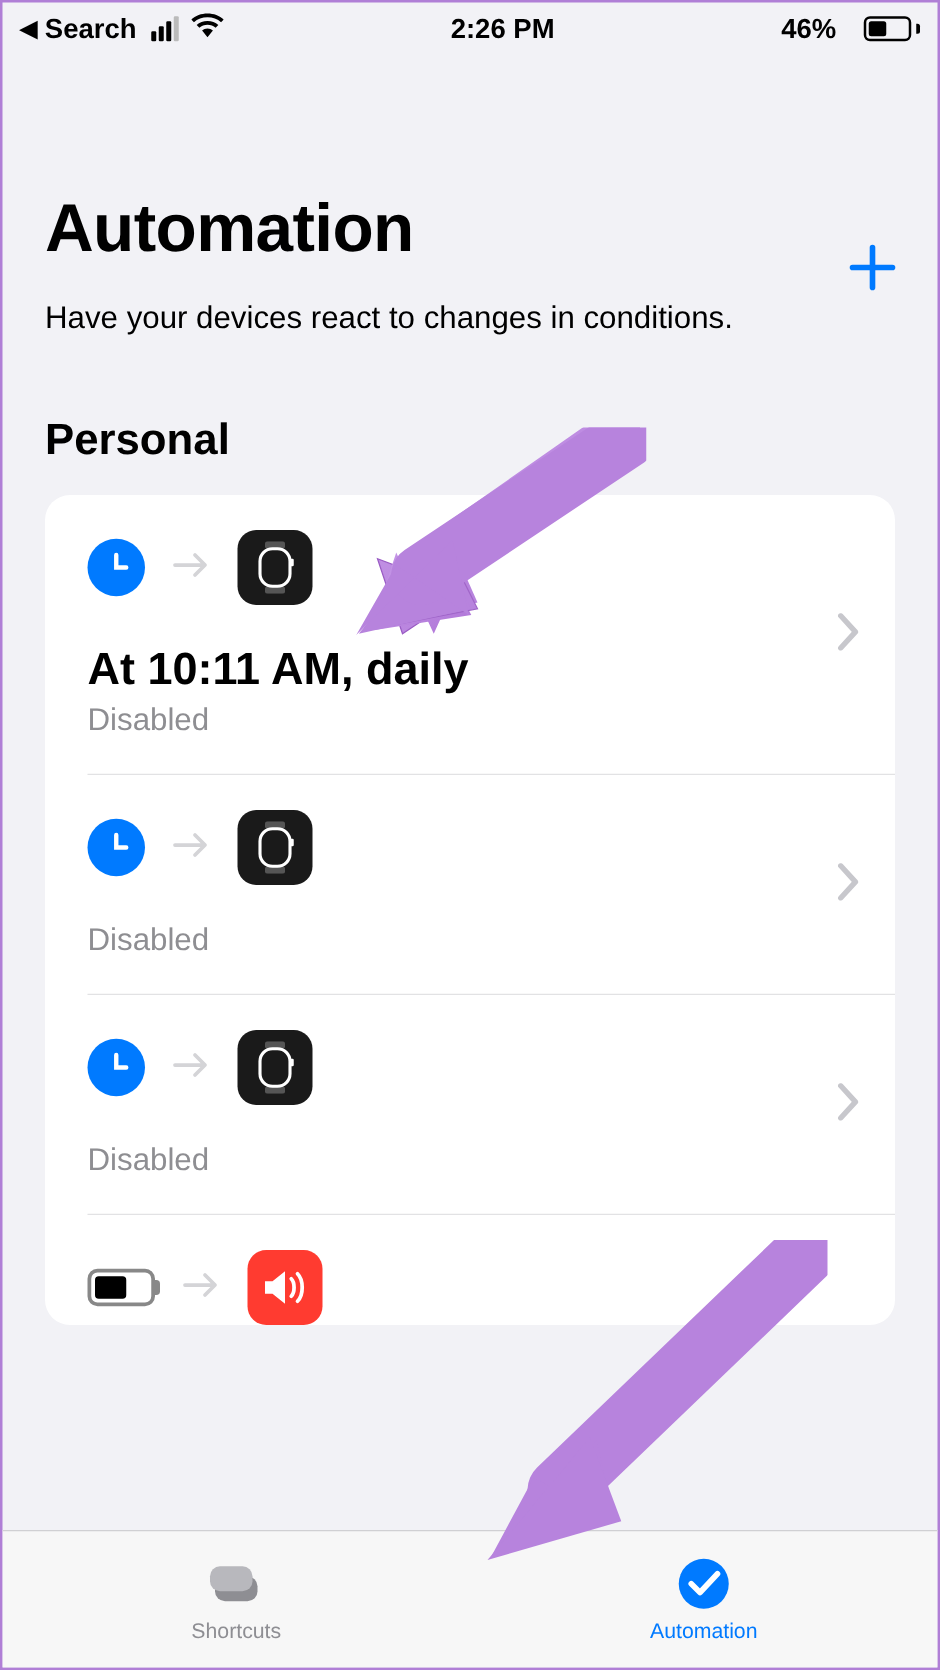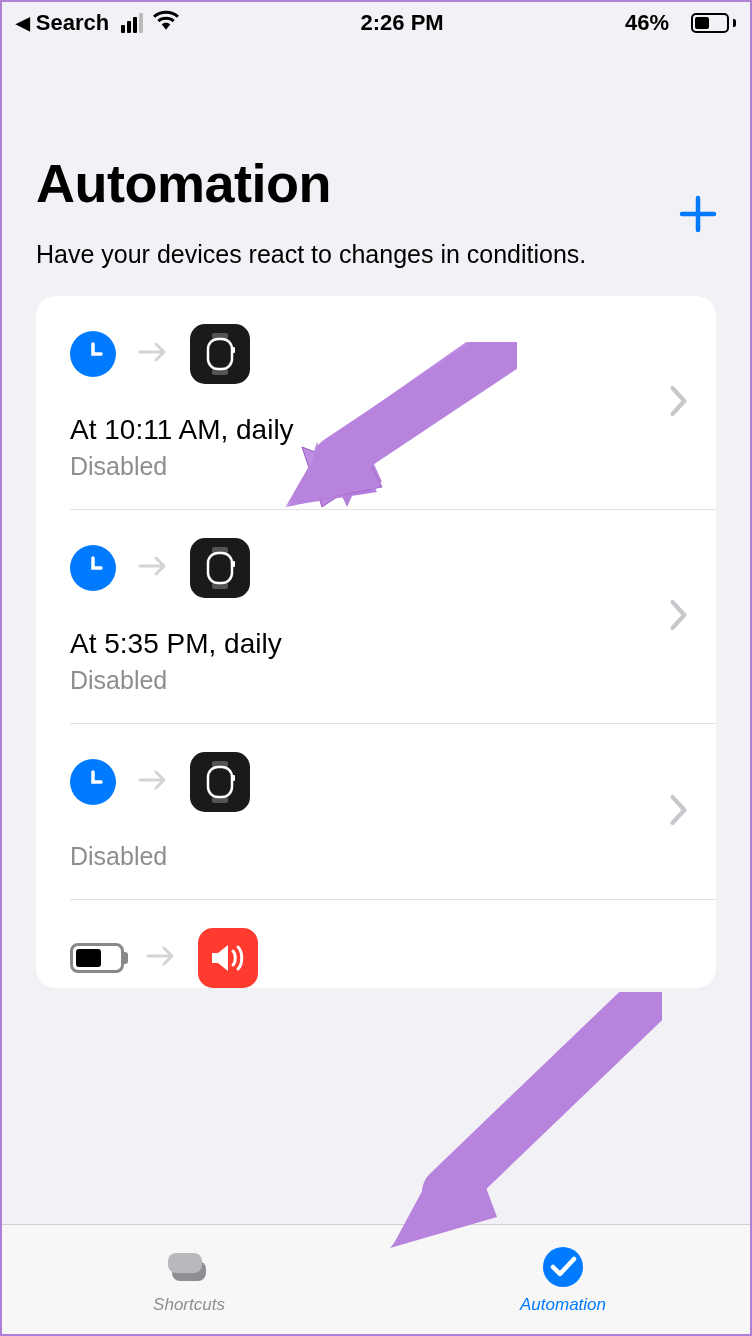--- a/index.html
+++ b/index.html
@@ -80,40 +80,39 @@
     .battery-icon-sm {
       width: 54px; height: 30px; border: 3px solid #888; border-radius: 8px;
       position: relative; display:flex; align-items:center; padding:3px;
     }
     .battery-icon-sm .fill { background:#000; width:60%; height:100%; border-radius:3px;}
     .battery-icon-sm .nub { position:absolute; right:-7px; top:50%; transform:translateY(-50%); width:4px; height:12px; background:#888; border-radius:0 3px 3px 0;}
     .sound-icon {
       width: 60px; height: 60px; border-radius: 15px; background: #ff3b30;
       display:flex; align-items:center; justify-content:center;
     }
-    .item-title { font-size: 28px; font-weight: 400; color: #000; }
+    .item-title { font-size: 36px; font-weight: 700; color: #000; }
     .item-sub { font-size: 25px; color: #8e8e92; margin-top: 6px; }
     .chevron {
       position: absolute; right: 28px; top: 50%; transform: translateY(-50%);
       color: #c7c7cc;
     }
 
     .tabbar {
       position: absolute;
       bottom: 0; left: 0; right: 0;
       height: 110px;
       background: rgba(247,247,247,0.95);
       border-top: 1px solid #d0d0d3;
       display: flex;
     }
     .tab {
       flex: 1; display: flex; flex-direction: column; align-items: center;
       justify-content: center; gap: 6px; cursor: pointer;
       color: #8e8e93;
-      font-style: italic;
     }
     .tab.active { color: #007aff; }
     .tab-label { font-size: 17px; }
     .tab-icon { height: 44px; display:flex; align-items:center; justify-content:center; }
 
     .annotation-arrow {
       position: absolute;
       pointer-events: none;
     }
   </style>
@@ -149,20 +148,21 @@
 </div>
 
 <div class="header-area">
   <div class="add-btn">
     <svg viewBox="0 0 44 44">
         <path d="M22 6 V38 M6 22 H38" stroke="#007aff" stroke-width="4.5" stroke-linecap="round"></path>
       </svg>
   </div>
   <div class="page-title">Automation</div>
   <div class="page-sub">Have your devices react to changes in conditions.</div>
+  <div class="section-title">Personal</div>
 </div>
 
 <div class="card">
 
   <div class="auto-item">
     <div class="item-inner">
       <div class="icon-row">
         <span class="clock-icon">
           <svg width="28" height="28" viewBox="0 0 28 28">
               <path d="M14 4 V14 H22" stroke="#fff" stroke-width="3.5" stroke-linecap="round" fill="none"></path>
@@ -208,21 +208,20 @@
         </span>
         <span class="watch-icon">
           <svg width="34" height="42" viewBox="0 0 34 42">
               <rect x="9" y="0" width="16" height="6" rx="2" fill="#555"></rect>
               <rect x="9" y="36" width="16" height="6" rx="2" fill="#555"></rect>
               <rect x="5" y="6" width="24" height="30" rx="10" fill="none" stroke="#fff" stroke-width="2.5"></rect>
               <rect x="29" y="14" width="3" height="6" rx="1" fill="#fff"></rect>
             </svg>
         </span>
       </div>
-      <div class="item-title">At 5:35 PM, daily</div>
       <div class="item-sub">Disabled</div>
     </div>
     <span class="chevron">
       <svg width="18" height="30" viewBox="0 0 16 28">
           <path d="M2 2 L13 14 L2 26" stroke="#c7c7cc" stroke-width="4" stroke-linecap="round" stroke-linejoin="round" fill="none"></path>
         </svg>
     </span>
   </div>
   <div class="item-sep"></div>
 

